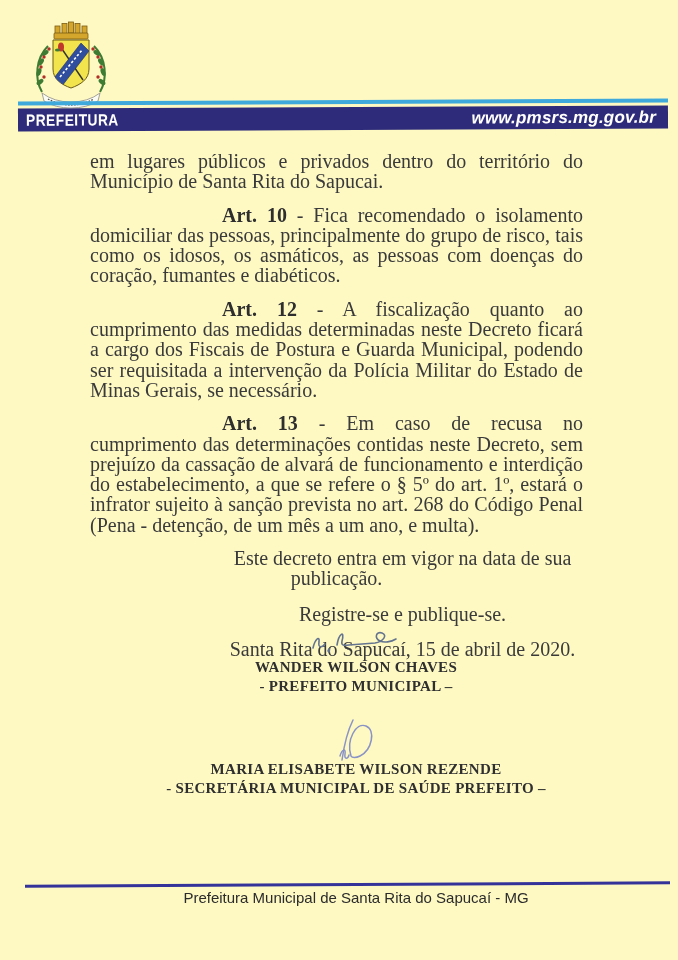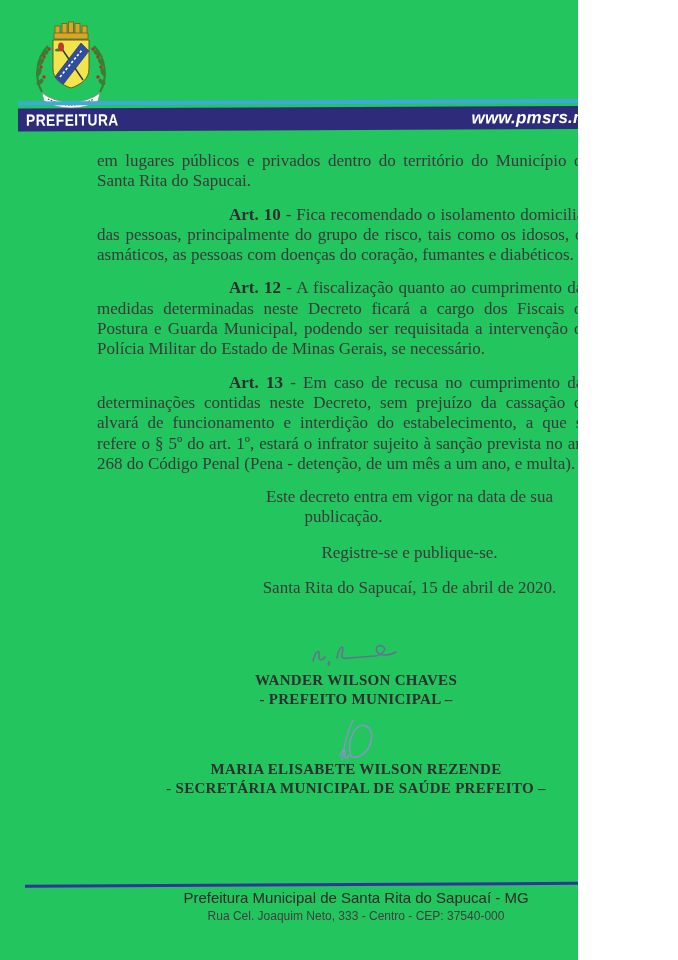--- a/index.html
+++ b/index.html
@@ -1,23 +1,23 @@
 <!DOCTYPE html>
 <html><head>
 <meta charset="utf-8">
 <style>
   * { margin: 0; padding: 0; box-sizing: border-box; }
   html, body { background: #ffffff; }
   body { font-family: "Liberation Serif", serif; }
 
   .page {
     position: relative;
-    width: 578px;
+    width: 678px;
     height: 960px;
-    background: #22c55e;
+    background: #fef9c3;
     overflow: hidden;
   }
 
   
   .crest {
     position: absolute;
     left: 30px; top: 20px;
     width: 82px; height: 88px;
   }
   .topbar-stripe {
@@ -50,42 +50,42 @@
     font-family: "Liberation Sans", sans-serif;
     font-weight: bold;
     font-size: 17px;
     letter-spacing: 0.2px;
     font-style: italic;
   }
 
   
   .content {
     position: absolute;
-    left: 97px; top: 151px;
+    left: 90px; top: 151px;
     width: 493px;
-    font-size: 17px;
+    font-size: 20px;
     line-height: 20.3px;
     color: #3a3a3a;
     text-align: justify;
   }
   .content p { margin: 0 0 13px 0; }
   .content p.indent { text-indent: 132px; }
   .content p.closing { margin-bottom: 15px; text-align: center; }
   .content b { color: #2e2e2e; }
 
   
   .sig-block {
     position: absolute;
     left: 116px;
     width: 480px;
     text-align: center;
     color: #2f2f2f;
   }
   .sig-block svg { display: block; margin: 0 auto; }
-  .sig1 { top: 635px; }
+  .sig1 { top: 622px; }
   .sig2 { top: 714px; }
   .sig2 svg { margin-bottom: -6px; }
   .sig-name, .sig-role {
     font-weight: bold;
     font-size: 15px;
     line-height: 19px;
     letter-spacing: 0.3px;
   }
 
   
@@ -210,16 +210,15 @@
         <path d="M43,42 C38,26 48,8 58,12 C68,16 64,36 52,42 C48,44 44,44 43,42"></path>
       </g>
     </svg>
     <div class="sig-name">MARIA ELISABETE WILSON REZENDE</div>
     <div class="sig-role">- SECRETÁRIA MUNICIPAL DE SAÚDE PREFEITO –</div>
   </div>
 
   <div class="footer-rule" style="background: rgb(52, 51, 154);"></div>
   <div class="footer-text">
     <div class="footer-org">Prefeitura Municipal de Santa Rita do Sapucaí - MG</div>
-    <div class="footer-line">Rua Cel. Joaquim Neto, 333 - Centro - CEP: 37540-000</div>
   </div>
 
 </div>
 
 </body></html>

